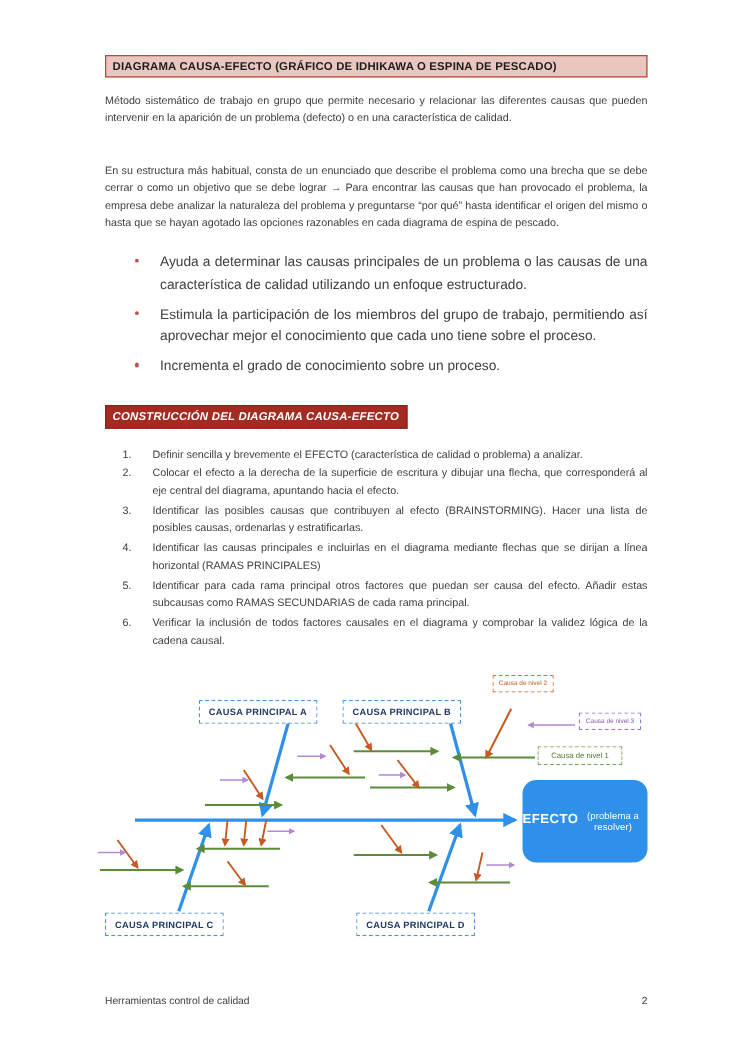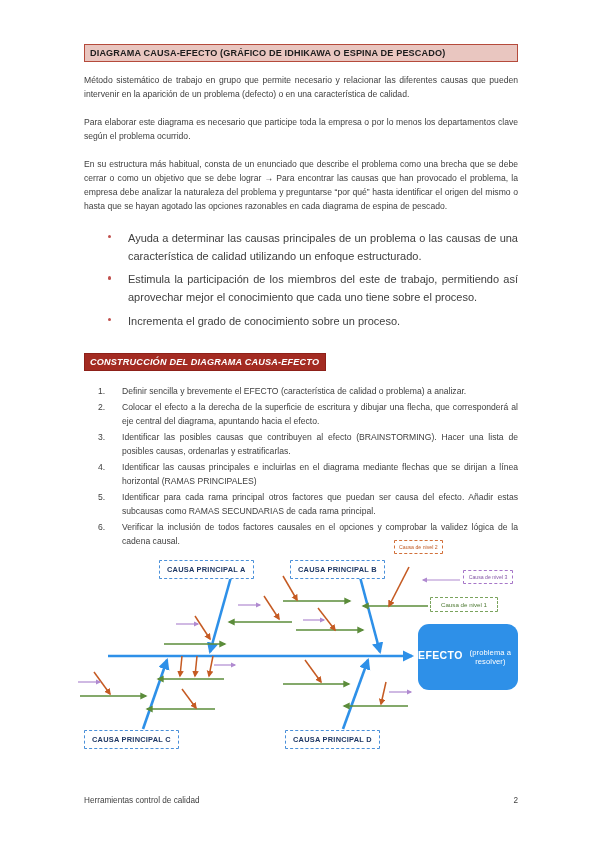--- a/index.html
+++ b/index.html
@@ -199,49 +199,48 @@
   <div class="content">
 
     <div class="heading-pink">DIAGRAMA CAUSA-EFECTO (GRÁFICO DE IDHIKAWA O ESPINA DE PESCADO)</div>
 
     <div class="gap-12"></div>
 
     <p class="body-par">Método sistemático de trabajo en grupo que permite necesario y relacionar las diferentes causas que pueden intervenir en la aparición de un problema (defecto) o en una característica de calidad.</p>
 
     <div class="gap-14"></div>
 
-    <p class="body-par">Para elaborar este diagrama es necesario que participe toda la empresa o por lo menos los departamentos clave según el problema ocurrido.</p>
 
     <div class="gap-14"></div>
 
     <p class="body-par">En su estructura más habitual, consta de un enunciado que describe el problema como una brecha que se debe cerrar o como un objetivo que se debe lograr → Para encontrar las causas que han provocado el problema, la empresa debe analizar la naturaleza del problema y preguntarse “por qué” hasta identificar el origen del mismo o hasta que se hayan agotado las opciones razonables en cada diagrama de espina de pescado.</p>
 
     <div class="gap-16"></div>
 
     <ul class="bullets">
       <li>Ayuda a determinar las causas principales de un problema o las causas de una característica de calidad utilizando un enfoque estructurado.</li>
-      <li>Estimula la participación de los miembros del este de trabajo, permitiendo así aprovechar mejor el conocimiento que cada uno tiene sobre el proceso.</li>
+      <li>Estimula la participación de los miembros del grupo de trabajo, permitiendo así aprovechar mejor el conocimiento que cada uno tiene sobre el proceso.</li>
       <li>Incrementa el grado de conocimiento sobre un proceso.</li>
     </ul>
 
     <div class="gap-14"></div>
 
     <div>
       <span class="heading-red">CONSTRUCCIÓN DEL DIAGRAMA CAUSA-EFECTO</span>
     </div>
 
     <div class="gap-14"></div>
 
     <ol class="numbers">
       <li>Definir sencilla y brevemente el EFECTO (característica de calidad o problema) a analizar.</li>
       <li>Colocar el efecto a la derecha de la superficie de escritura y dibujar una flecha, que corresponderá al eje central del diagrama, apuntando hacia el efecto.</li>
       <li>Identificar las posibles causas que contribuyen al efecto (BRAINSTORMING). Hacer una lista de posibles causas, ordenarlas y estratificarlas.</li>
       <li>Identificar las causas principales e incluirlas en el diagrama mediante flechas que se dirijan a línea horizontal (RAMAS PRINCIPALES)</li>
       <li>Identificar para cada rama principal otros factores que puedan ser causa del efecto. Añadir estas subcausas como RAMAS SECUNDARIAS de cada rama principal.</li>
-      <li>Verificar la inclusión de todos factores causales en el opciones y comprobar la validez lógica de la cadena causal.</li>
+      <li>Verificar la inclusión de todos factores causales en el diagrama y comprobar la validez lógica de la cadena causal.</li>
     </ol>
 
   </div>
 
   <div class="diagram-wrap">
 
     <svg width="500" height="250" viewBox="0 0 500 250">
       <defs>
         <marker id="ah-blue" markerWidth="5" markerHeight="5" refX="3.6" refY="2.2" orient="auto" markerUnits="strokeWidth">
           <path d="M0,0 L4.4,2.2 L0,4.4 z" fill="#2e90e8"></path>
@@ -332,21 +331,21 @@
         <line x1="227" y1="126" x2="243" y2="148" stroke="#c55a22" stroke-width="1.5" marker-end="url(#ah-orange)"></line>
         <line x1="308" y1="148" x2="303" y2="170" stroke="#c55a22" stroke-width="1.5" marker-end="url(#ah-orange)"></line>
       </g>
       <g>
         <line x1="311" y1="158" x2="333" y2="158" stroke="#b08ad0" stroke-width="1.2" marker-end="url(#ah-purple)"></line>
       </g>
     </svg>
 
     <div class="cause-box" style="left:81px; top:26px;">CAUSA PRINCIPAL A</div>
 
-    <div class="cause-box" style="left:212px; top:26px;">CAUSA PRINCIPAL B</div>
+    <div class="cause-box" style="left:196px; top:26px;">CAUSA PRINCIPAL B</div>
 
     <div class="cause-box" style="left:6px; top:196px;">CAUSA PRINCIPAL C</div>
 
     <div class="cause-box" style="left:207px; top:196px;">CAUSA PRINCIPAL D</div>
 
     <div class="level-box level-2" style="left:316px; top:6px;">Causa de nivel 2</div>
 
     <div class="level-box level-3" style="left:385px; top:36px; width:40px;">Causa de nivel 3</div>
 
     <div class="level-box level-1" style="left:352px; top:63px; width:58px;">Causa de nivel 1</div>

